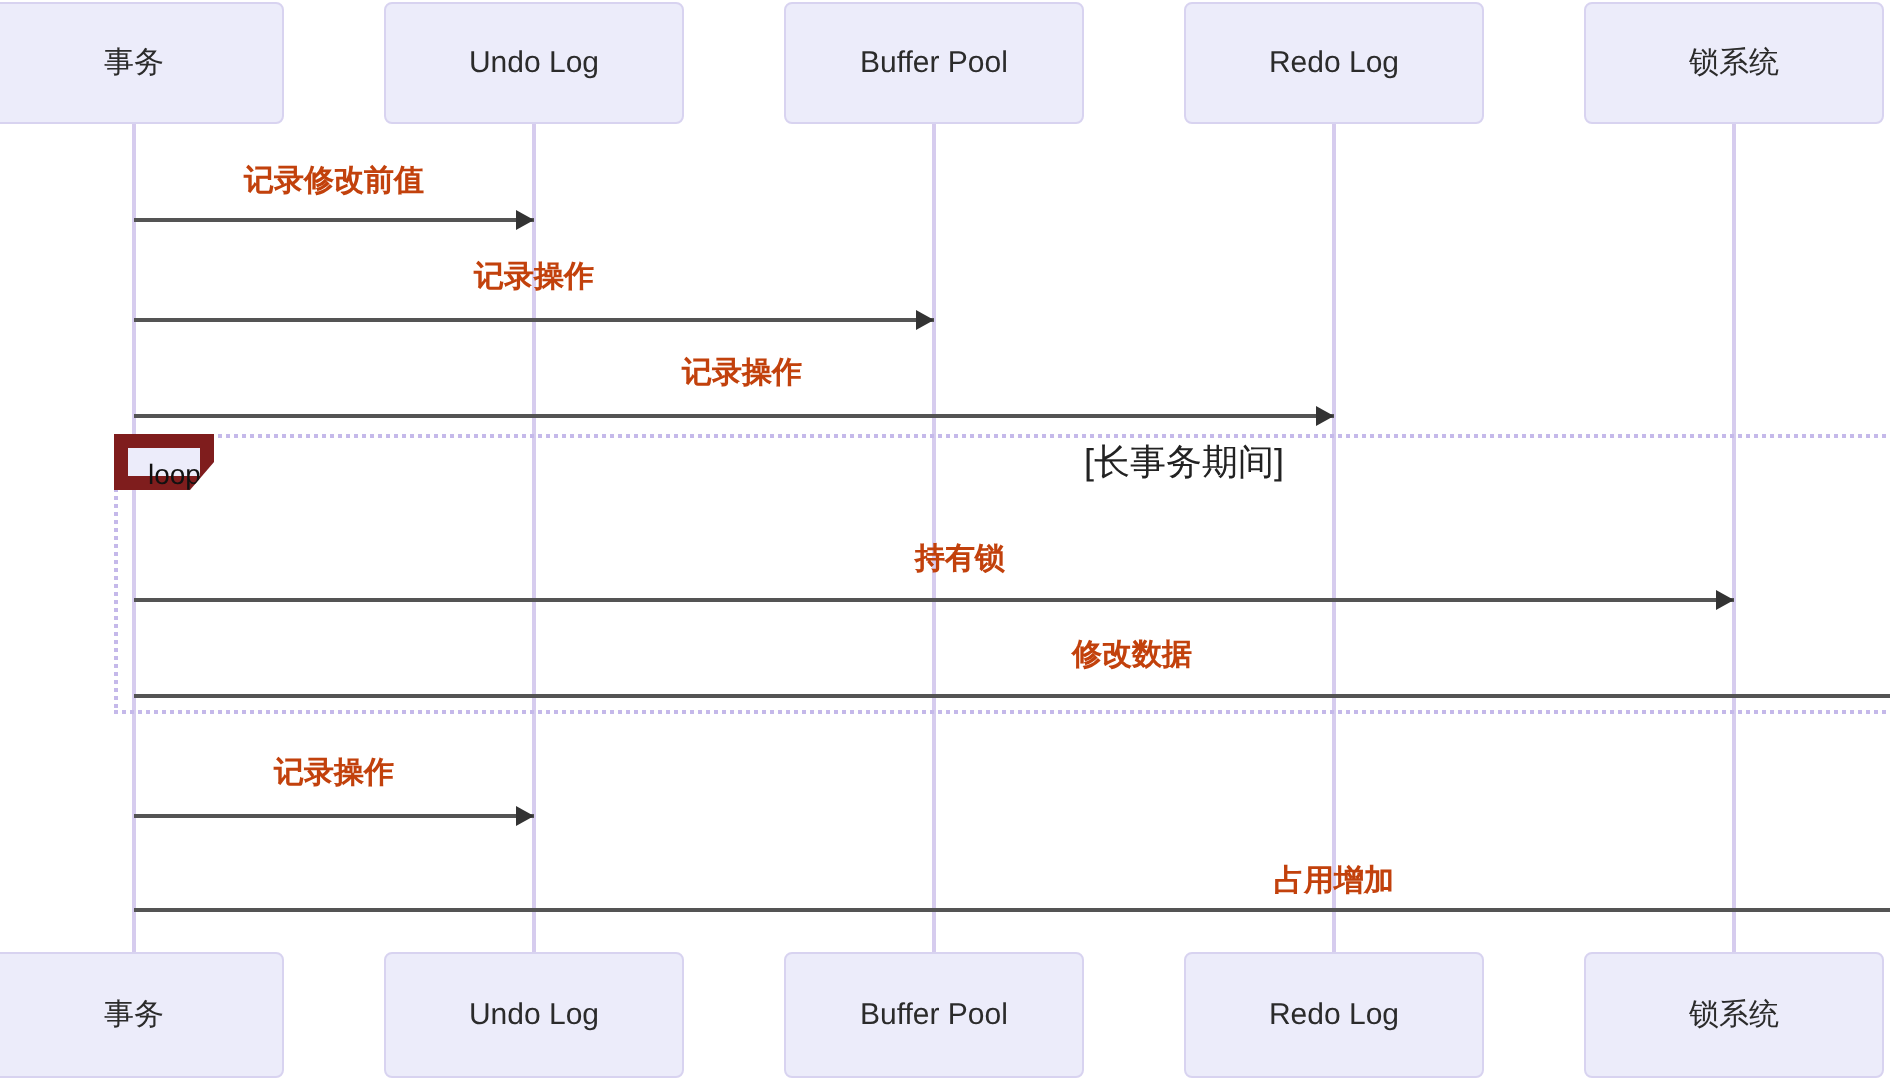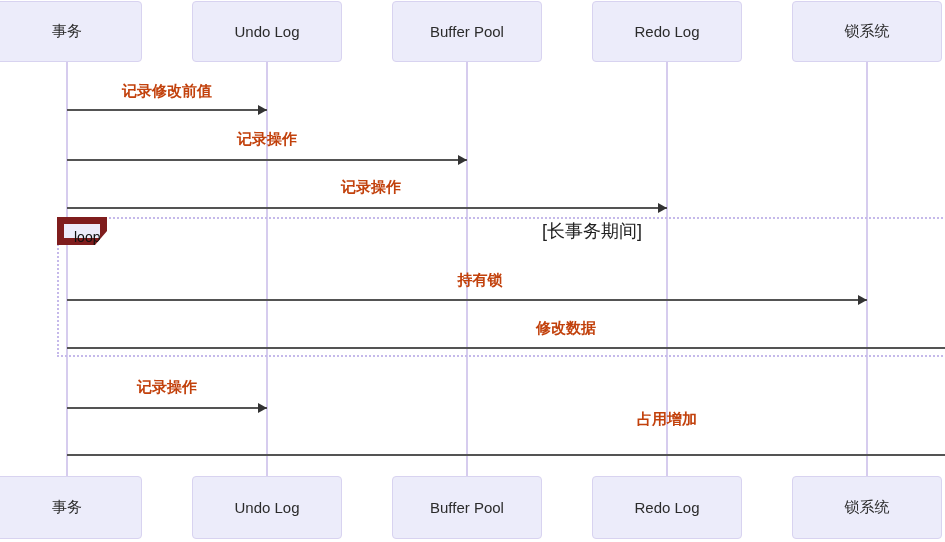--- a/index.html
+++ b/index.html
@@ -101,21 +101,21 @@
   <div class="msg-line" style="left:67px;top:299px;width:800px"></div>
   <div class="msg-arrowhead" style="left:858px;top:295px"></div>
 
   <div class="msg-text" style="left:566px;top:319px">修改数据</div>
   <div class="msg-line" style="left:67px;top:347px;width:878px"></div>
 
   <div class="msg-text" style="left:167px;top:378px">记录操作</div>
   <div class="msg-line" style="left:67px;top:407px;width:200px"></div>
   <div class="msg-arrowhead" style="left:258px;top:403px"></div>
 
-  <div class="msg-text" style="left:667px;top:410px">占用增加</div>
+  <div class="msg-text" style="left:667px;top:432px">占用增加</div>
   <div class="msg-line" style="left:67px;top:454px;width:878px"></div>
 
   <div class="actor top" style="left:-8px">
       <span>事务</span>
     </div>
   <div class="actor top" style="left:192px">
       <span>Undo Log</span>
     </div>
   <div class="actor top" style="left:392px">
       <span>Buffer Pool</span>

